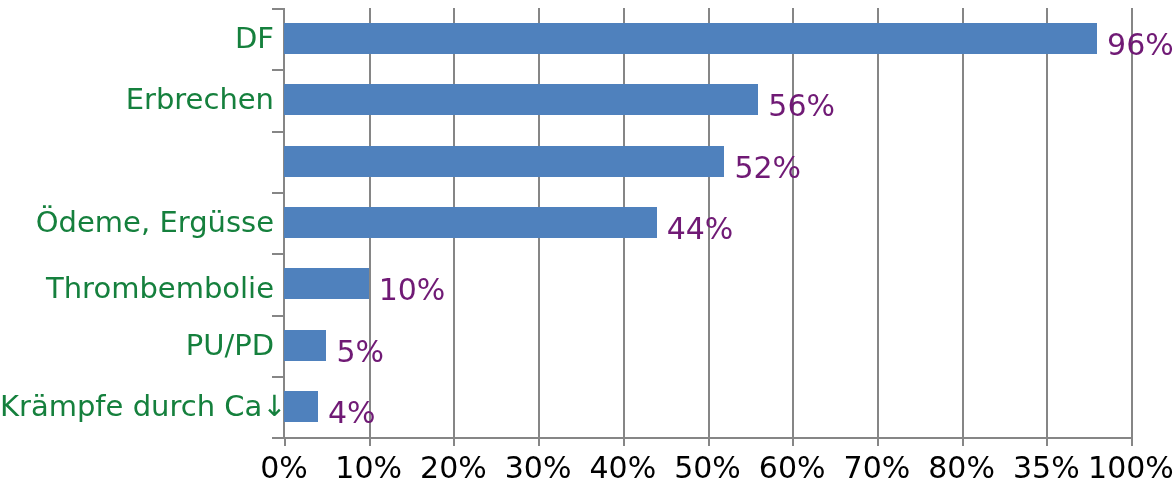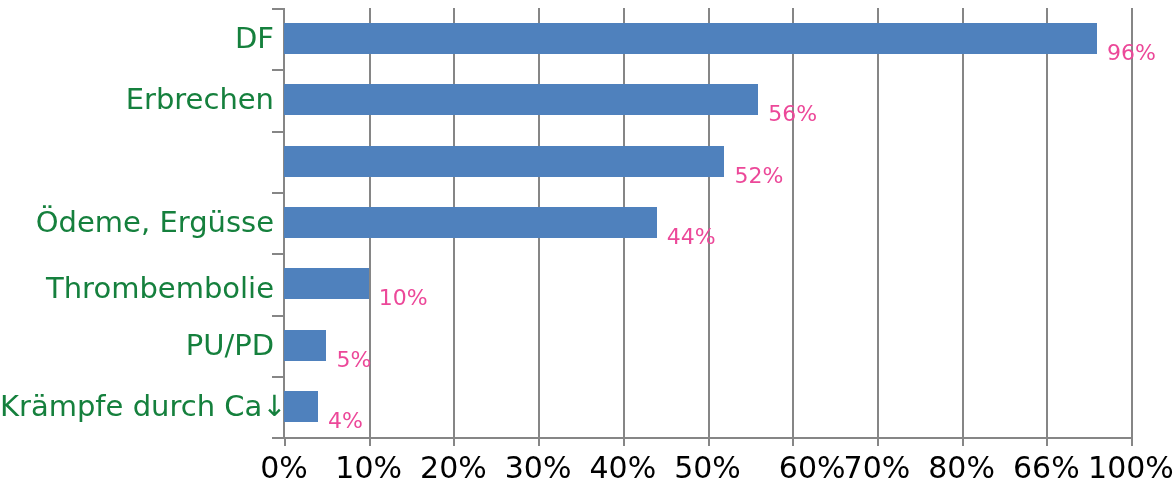--- a/index.html
+++ b/index.html
@@ -81,25 +81,25 @@
   }
   .bar {
     position: absolute;
     top: 15px;
     left: 0;
     height: 31px;
     background: #4f81bd;
   }
   .bar-label {
     position: absolute;
-    top: 29px;
+    top: 21px;
     height: 31px;
     line-height: 31px;
-    font-size: 22px;
-    color: #ec4899;
+    font-size: 30px;
+    color: #701a75;
     white-space: nowrap;
     padding-left: 10px;
   }
 
   
   .cat-label {
     position: absolute;
     right: 0;
     width: 274px;
     text-align: right;
@@ -221,20 +221,20 @@
   <div class="xtick" style="left:1046.3px;"></div>
   <div class="xtick" style="left:1131px;"></div>
 
   <div class="xlabels">
     <div class="xlabel" style="left:0px;">0%</div>
     <div class="xlabel" style="left:84.7px;">10%</div>
     <div class="xlabel" style="left:169.4px;">20%</div>
     <div class="xlabel" style="left:254.1px;">30%</div>
     <div class="xlabel" style="left:338.8px;">40%</div>
     <div class="xlabel" style="left:423.5px;">50%</div>
-    <div class="xlabel" style="left:508.2px;margin-left:20px;">60%</div>
+    <div class="xlabel" style="left:508.2px;">60%</div>
     <div class="xlabel" style="left:592.9px;">70%</div>
     <div class="xlabel" style="left:677.6px;">80%</div>
-    <div class="xlabel" style="left:762.3px;">66%</div>
+    <div class="xlabel" style="left:762.3px;">35%</div>
     <div class="xlabel" style="left:847px;">100%</div>
   </div>
 
 </div>
 
 </body></html>

